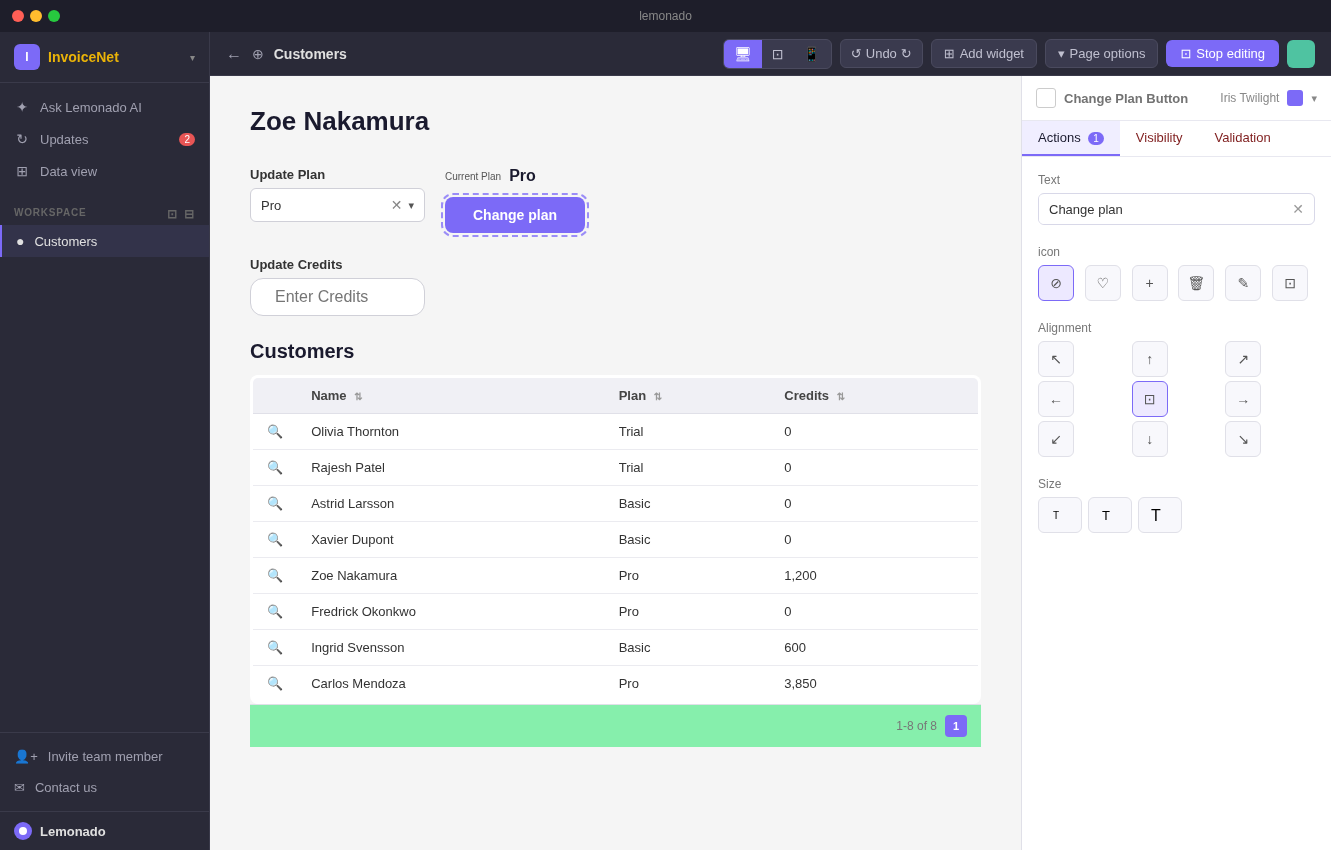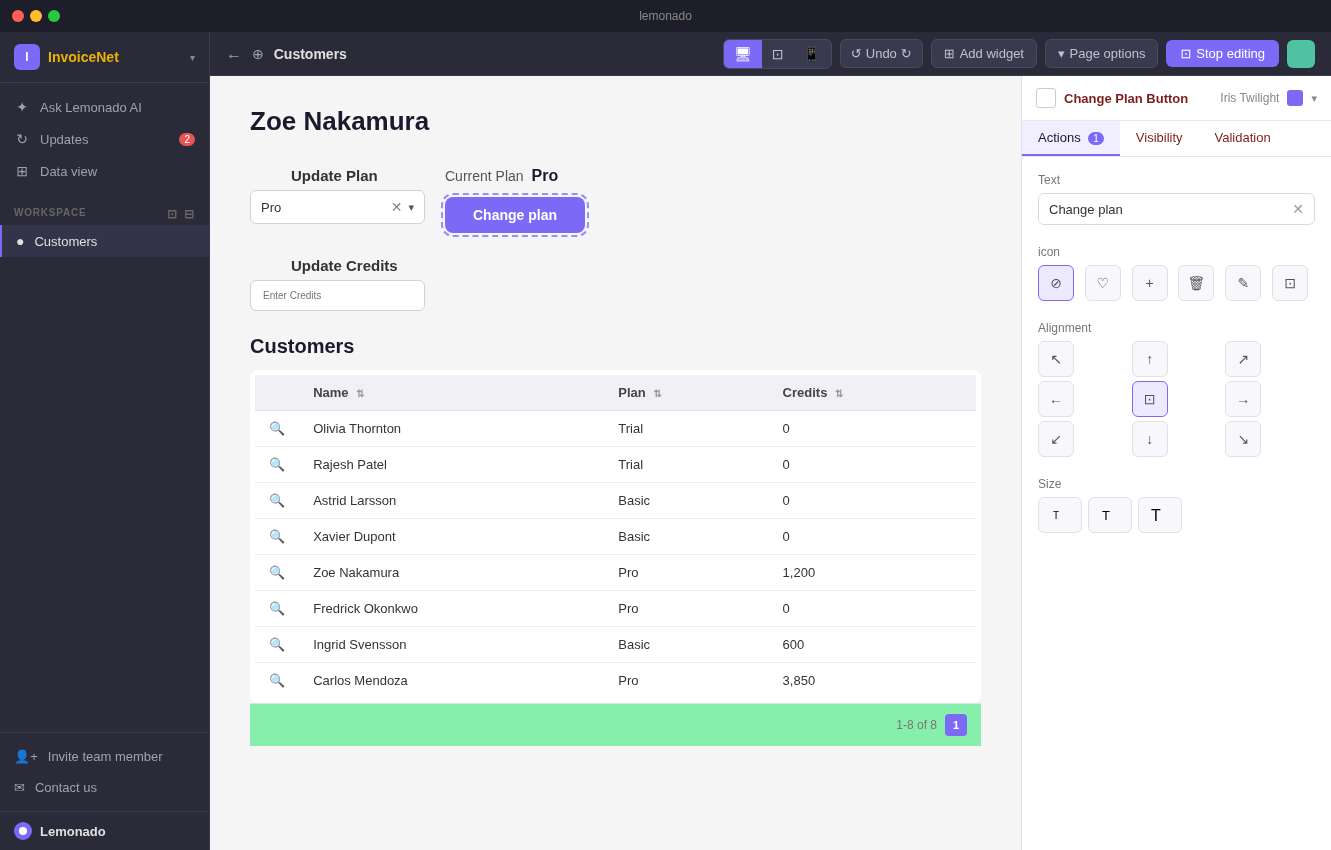--- a/index.html
+++ b/index.html
@@ -52,51 +52,51 @@
     .topbar-page-options { display: flex; align-items: center; gap: 5px; padding: 6px 12px; background: #3a3a4e; border-radius: 6px; border: 1px solid #4a4a5e; color: #c0c0d0; font-size: 13px; cursor: pointer; }
     .topbar-stop-editing { display: flex; align-items: center; gap: 5px; padding: 6px 14px; background: #7c6af7; border-radius: 6px; color: white; font-size: 13px; cursor: pointer; font-weight: 500; }
     .topbar-avatar { width: 28px; height: 28px; border-radius: 6px; background: #4fc3a1; cursor: pointer; }
 
     
     .content-wrapper { display: flex; flex: 1; overflow: hidden; }
     .main-content { flex: 1; background: #f5f5f5; overflow-y: auto; padding: 30px 40px; }
     .page-title { font-size: 26px; font-weight: 700; color: #1a1a2e; margin-bottom: 30px; }
     .form-row { display: flex; align-items: flex-start; gap: 20px; margin-bottom: 24px; }
     .form-group { display: flex; flex-direction: column; gap: 6px; }
-    .form-label { font-size: 15px; font-weight: 600; color: #333; margin-left: 41px; }
-    .form-label-inline { font-size: 14px; color: #555; text-align: right; }
+    .form-label { font-size: 13px; font-weight: 600; color: #333; }
+    .form-label-inline { font-size: 10px; color: #555; text-align: right; }
     .form-label-value { font-weight: 700; color: #1a1a2e; }
-    .form-input { width: 175px; padding: 9px 12px; border: 1.5px solid #d0d0d8; border-radius: 6px; font-size: 10px; color: #333; background: white; outline: none; }
+    .form-input { width: 175px; padding: 9px 24px; border: 1.5px solid #d0d0d8; border-radius: 13px; font-size: 16px; color: #333; background: white; outline: none; }
     .form-select-wrapper { display: flex; align-items: center; width: 175px; background: white; border: 1.5px solid #d0d0d8; border-radius: 6px; padding: 8px 10px; gap: 6px; }
     .select-value { flex: 1; font-size: 13px; color: #333; }
     .select-clear { color: #888; cursor: pointer; font-size: 14px; }
     .select-chevron { color: #555; font-size: 11px; }
     .plan-header { display: flex; align-items: center; gap: 8px; margin-bottom: 6px; }
     .credits-header { display: flex; align-items: center; gap: 8px; margin-bottom: 6px; }
     .change-plan-btn { background: #7c6af7; color: white; border: none; border-radius: 8px; padding: 10px 28px; font-size: 14px; font-weight: 600; cursor: pointer; outline: 2px dashed #9b8df7; outline-offset: 2px; }
     .update-credits-btn { background: #7c6af7; color: white; border: none; border-radius: 8px; padding: 10px 24px; font-size: 14px; font-weight: 600; cursor: pointer; }
 
     
     .table-section { margin-top: 10px; }
     .table-title { font-size: 20px; font-weight: 700; color: #1a1a2e; margin-bottom: 12px; }
-    .data-table { width: 100%; border-collapse: collapse; background: white; border-radius: 8px; overflow: hidden; border: 5px solid #4d7c0f; }
+    .data-table { width: 100%; border-collapse: collapse; background: white; border-radius: 8px; overflow: hidden; border: 3px solid #4d7c0f; }
     .data-table th { background: #f0f0f5; padding: 10px 14px; text-align: left; font-size: 13px; font-weight: 600; color: #444; border-bottom: 1px solid #e0e0e8; }
     .data-table th .sort-icon { color: #999; font-size: 10px; margin-left: 4px; }
     .data-table td { padding: 10px 14px; font-size: 13px; color: #333; border-bottom: 1px solid #ebebf0; }
     .data-table tr:last-child td { border-bottom: none; }
     .row-search-icon { color: #aaa; font-size: 13px; }
     .th-icon-col { width: 36px; }
     .table-footer { padding: 10px 14px; background: #86efac; border-top: 1px solid #e0e0e8; display: flex; justify-content: flex-end; align-items: center; gap: 8px; font-size: 12px; color: #777; }
     .page-num-btn { width: 22px; height: 22px; background: #7c6af7; color: white; border-radius: 4px; display: flex; align-items: center; justify-content: center; font-size: 11px; font-weight: 700; }
 
     
     .right-panel { width: 310px; background: white; border-left: 1px solid #e0e0e8; display: flex; flex-direction: column; flex-shrink: 0; }
     .panel-header { padding: 12px 14px; border-bottom: 1px solid #e8e8f0; display: flex; align-items: center; gap: 8px; }
     .panel-widget-icon { width: 20px; height: 20px; border: 1.5px solid #ccc; border-radius: 3px; flex-shrink: 0; }
-    .panel-widget-name { font-size: 13px; font-weight: 600; color: #7f1d1d; flex: 1; }
+    .panel-widget-name { font-size: 13px; font-weight: 600; color: #737373; flex: 1; }
     .panel-theme { font-size: 12px; color: #888; }
     .panel-theme-swatch { width: 16px; height: 16px; background: #7c6af7; border-radius: 3px; flex-shrink: 0; }
     .panel-chevron { color: #888; font-size: 11px; cursor: pointer; }
     .panel-tabs { display: flex; border-bottom: 1px solid #e8e8f0; }
     .panel-tab { padding: 9px 16px; font-size: 13px; font-weight: 500; color: #7f1d1d; cursor: pointer; border-bottom: 2px solid transparent; }
     .panel-tab.active { color: #1a1a2e; border-bottom: 2px solid #7c6af7; background: #f0eeff; }
     .panel-tab-badge { background: #7c6af7; color: white; font-size: 10px; padding: 1px 5px; border-radius: 8px; margin-left: 4px; }
     .panel-body { padding: 16px; flex: 1; overflow-y: auto; }
     .panel-field { margin-bottom: 20px; }
     .panel-field-label { font-size: 12px; color: #777; margin-bottom: 6px; font-weight: 500; }

